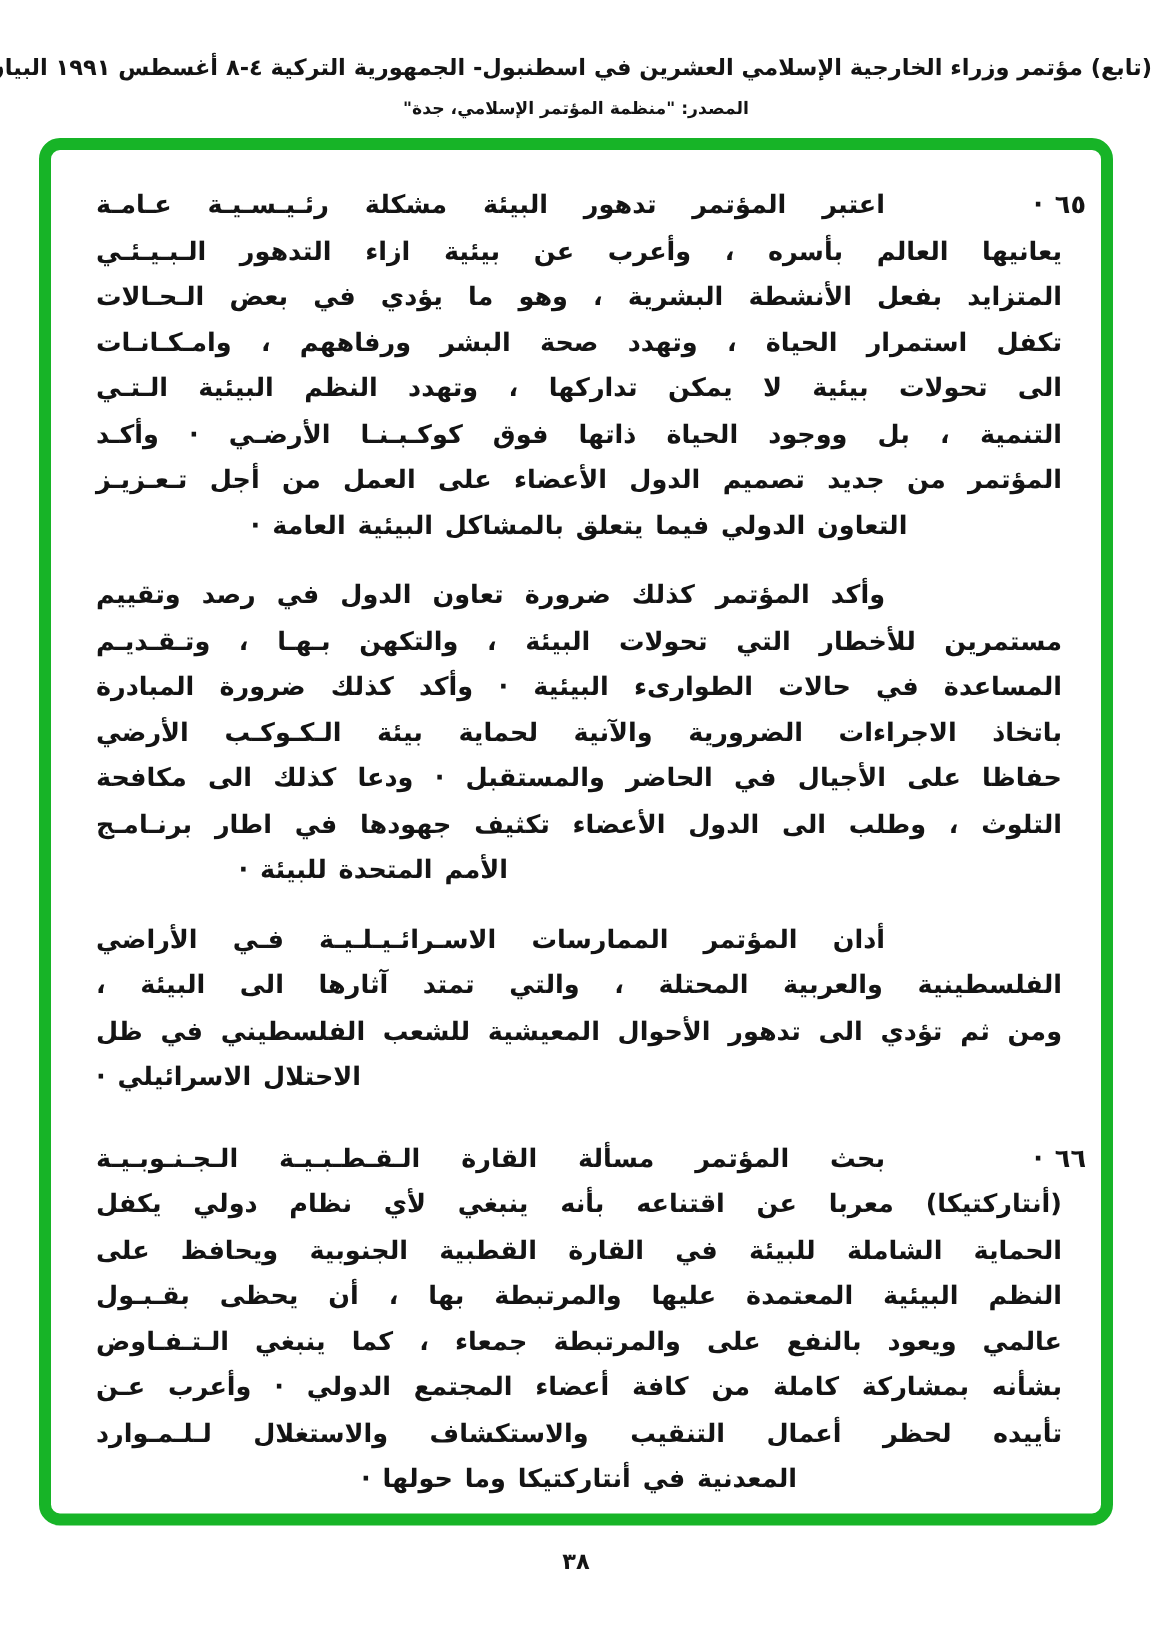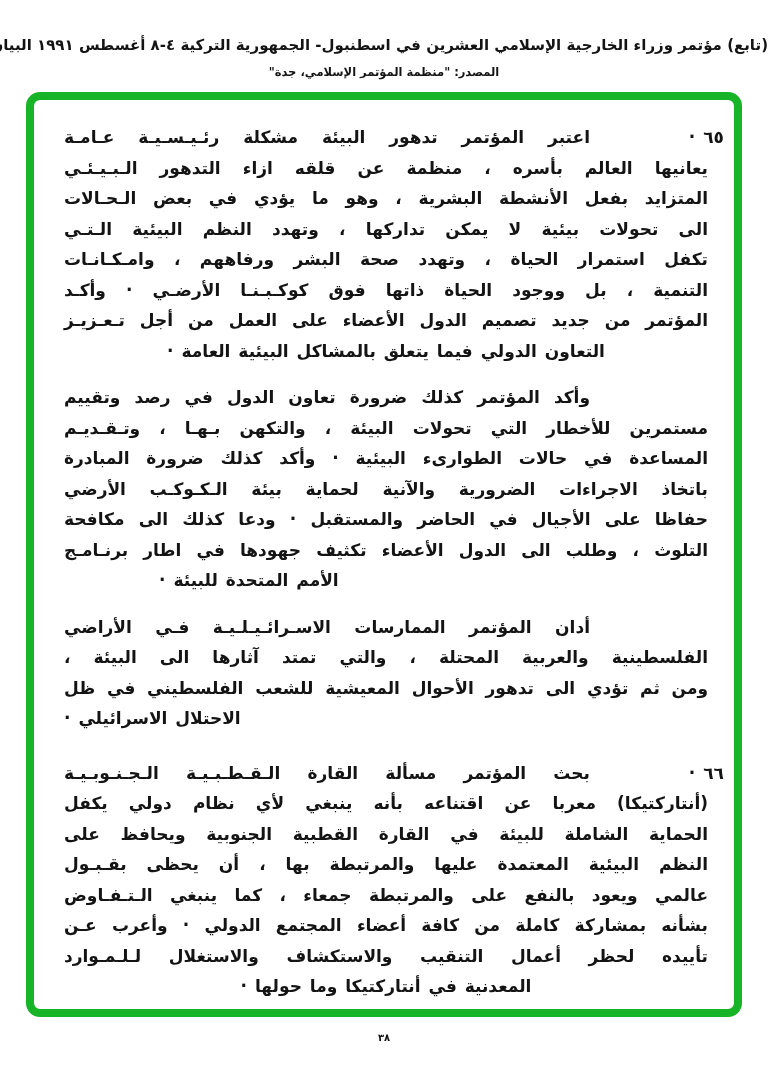--- a/index.html
+++ b/index.html
@@ -56,42 +56,42 @@
   }
   .line { text-align: justify; }
   .line.align-justify { text-align-last: justify; }
   .line.align-center  { text-align: center; text-align-last: center; }
   .line.align-left    { text-align: right; text-align-last: left; }
   .paragraph .lines .line:first-child { padding-right: 118px; }
   .footer {
     text-align: center;
     margin-top: 15px;
     font-weight: bold;
-    font-size: 10px;
+    font-size: 15px;
   }
 </style>
 </head>
 <body>
 
 <div class="page">
   <div class="header">
     <div class="header-title">(تابع) مؤتمر وزراء الخارجية الإسلامي العشرين في اسطنبول- الجمهورية التركية ⁦٤-٨⁩ أغسطس ١٩٩١ البيان الختامي</div>
     <div class="source-line">المصدر: "منظمة المؤتمر الإسلامي، جدة"</div>
   </div>
 
   <div class="green-box" style="border-color: rgb(23, 180, 39);">
     <div class="doc-body">
   <div class="paragraph">
     <span class="pnum">٦٥ ·</span>
     <div class="lines">
             <div class="line align-justify">اعتبر المؤتمر تدهور البيئة مشكلة رئـيـسـيـة عـامـة</div>
-            <div class="line align-justify">يعانيها العالم بأسره ، منظمة عن قلقه ازاء التدهور الـبـيـئـي</div>
+            <div class="line align-justify">يعانيها العالم بأسره ، وأعرب عن بيئية ازاء التدهور الـبـيـئـي</div>
             <div class="line align-justify">المتزايد بفعل الأنشطة البشرية ، وهو ما يؤدي في بعض الـحـالات</div>
+            <div class="line align-justify">تكفل استمرار الحياة ، وتهدد صحة البشر ورفاههم ، وامـكـانـات</div>
             <div class="line align-justify">الى تحولات بيئية لا يمكن تداركها ، وتهدد النظم البيئية الـتـي</div>
-            <div class="line align-justify">تكفل استمرار الحياة ، وتهدد صحة البشر ورفاههم ، وامـكـانـات</div>
             <div class="line align-justify">التنمية ، بل ووجود الحياة ذاتها فوق كوكـبـنـا الأرضـي · وأكـد</div>
             <div class="line align-justify">المؤتمر من جديد تصميم الدول الأعضاء على العمل من أجل تـعـزيـز</div>
             <div class="line align-center">التعاون الدولي فيما يتعلق بالمشاكل البيئية العامة ·</div>
           </div>
   </div>
 
   <div class="paragraph">
 
     <div class="lines">
             <div class="line align-justify">وأكد المؤتمر كذلك ضرورة تعاون الدول في رصد وتقييم</div>

